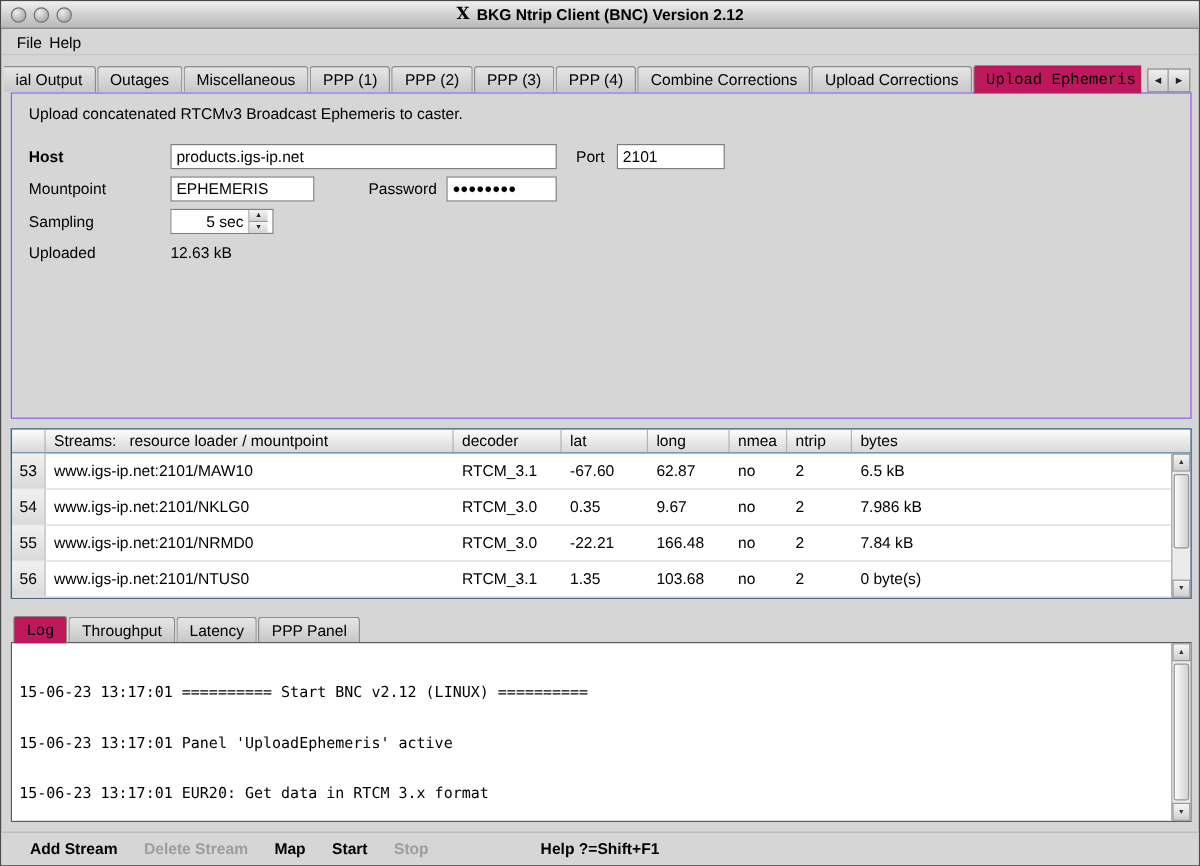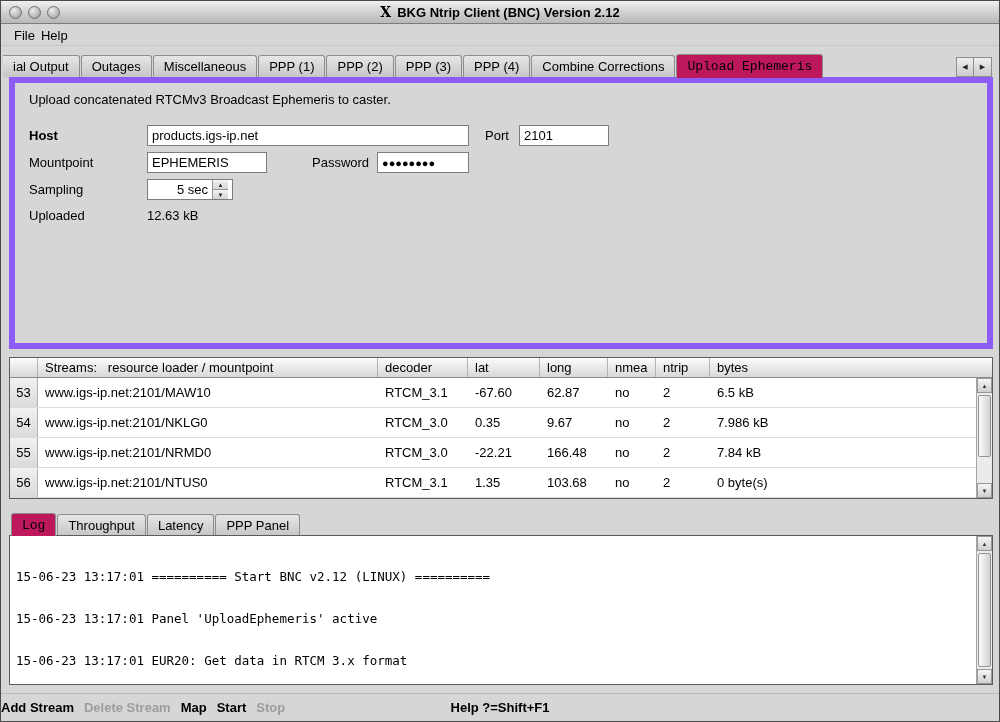--- a/index.html
+++ b/index.html
@@ -30,21 +30,21 @@
     border:1px solid #8d8d8d; border-bottom:none; border-radius:3px 3px 0 0; margin-right:1px; }
   .tab.selected { height:24px; margin-bottom:0; background:#be185d; z-index:5;font-family:Liberation Mono, monospace; }
   .tab.clip { border-top-left-radius:0; border-left:none; }
   .tabscroll { position:absolute; top:56px; right:7px; display:flex; z-index:4; }
   .tabscroll .tsbtn { width:18px; height:20px; border:1px solid #8d8d8d;
     background:linear-gradient(#efefef,#cbcbcb); display:flex; align-items:center;
     justify-content:center; font-size:7px; color:#222; }
   .tabscroll .tsbtn + .tsbtn { border-left:none; }
   
   .pane { position:absolute; top:76px; left:8px; width:984px; height:272px;
-    border:6px solid #8b5cf6; background:#d6d6d6; z-index:1; }
+    border:1px solid #8b5cf6; background:#d6d6d6; z-index:1; }
   .desc { position:absolute; left:14px; top:9px; }
   .flabel { position:absolute; height:21px; display:flex; align-items:center; }
   .tinput { position:absolute; height:21px; border:1px solid #7e7e7e; background:#fff;
     padding:0 4px; font:13px "Liberation Sans", sans-serif; }
   .pwinput { font-size:11px; letter-spacing:0px; }
   .spin { position:absolute; left:132px; top:96px; width:86px; height:21px;
     border:1px solid #7e7e7e; background:#fff; display:flex; }
   .spin input { width:64px; border:none; outline:none; padding:0 4px;
     font:13px "Liberation Sans", sans-serif;text-align:right; }
   .spinbtns { width:16px; border-left:1px solid #979797; display:flex; flex-direction:column; }
@@ -80,21 +80,21 @@
     align-items:flex-end; z-index:4; }
   .logtabs .tab { height:21px; }
   .logtabs .tab.selected { height:23px;justify-content:flex-end; }
   .logframe { position:absolute; top:534px; left:8px; width:984px; height:150px;
     border:1px solid #5c5c5c; background:#fff; }
   .logview { position:absolute; top:0; left:0; right:16px; bottom:0; padding:6px 6px;
     font-family:"DejaVu Sans Mono", monospace; font-size:12.5px; line-height:14px;
     white-space:pre; overflow:hidden; }
   
   .statusbar { position:absolute; left:0; right:0; bottom:0; height:28px; display:flex;
-    align-items:center; padding:0 0; gap:10px; font-weight:bold;
+    align-items:center; padding:0 24px; gap:22px; font-weight:bold;
     border-top:1px solid #b9b9b9; background:#d6d6d6; }
   .sbbtn { cursor:default; }
   .sbbtn.disabled { color:#9d9d9d; }
   .sbhelp { position:absolute; left:50%; transform:translateX(-50%); font-weight:bold; }
 </style>
 </head>
 <body>
 
 <div class="window">
 
@@ -130,20 +130,23 @@
         <span>PPP (2)</span>
       </div>
     <div class="tab">
         <span>PPP (3)</span>
       </div>
     <div class="tab">
         <span>PPP (4)</span>
       </div>
     <div class="tab">
         <span>Combine Corrections</span>
+      </div>
+    <div class="tab">
+        <span>Upload Corrections</span>
       </div>
     <div class="tab selected">
         <span>Upload Ephemeris</span>
       </div>
   </div>
   <div class="tabscroll">
     <div class="tsbtn">◀</div>
     <div class="tsbtn">▶</div>
   </div>
 

